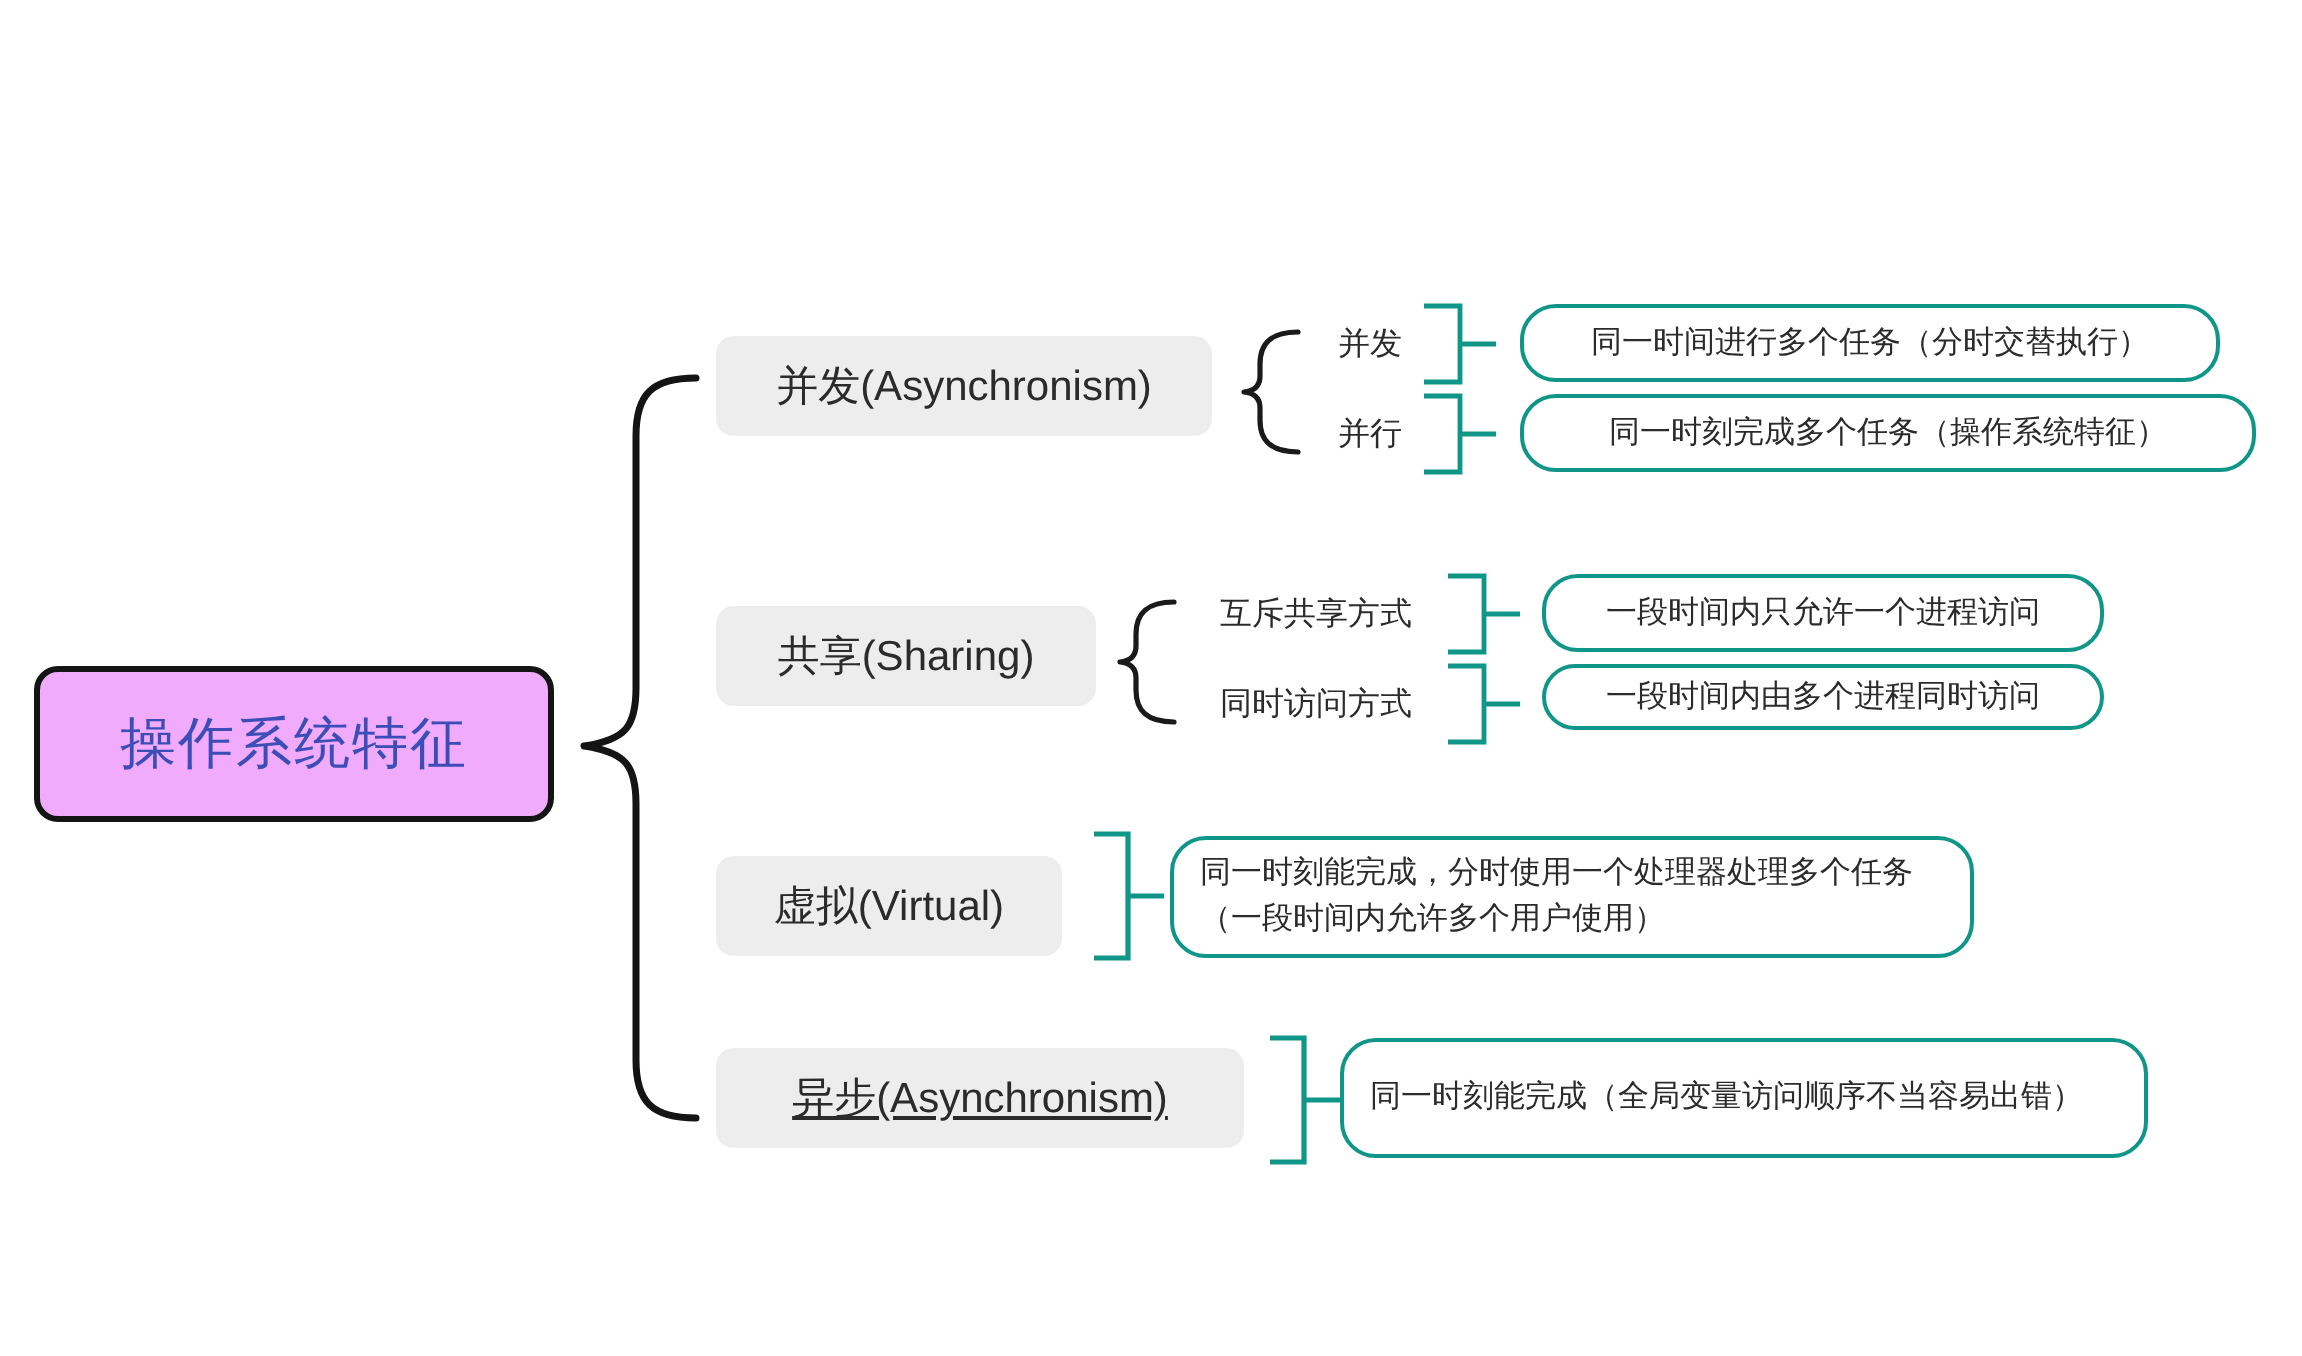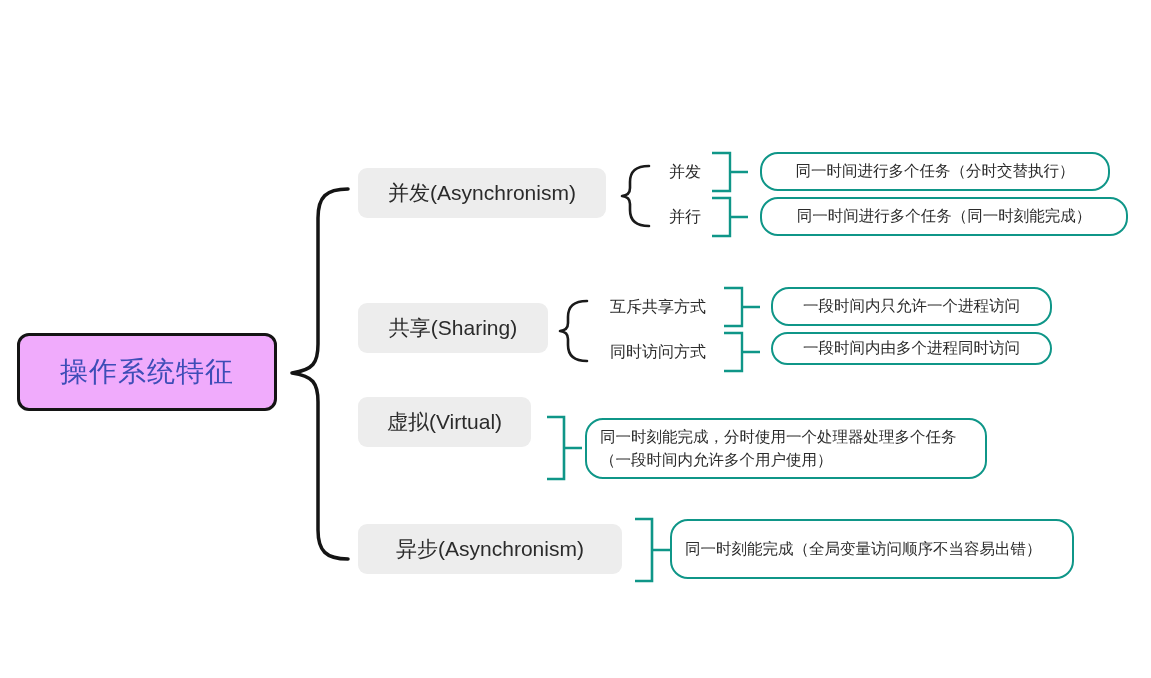--- a/index.html
+++ b/index.html
@@ -16,22 +16,22 @@
     font-size:28px;color:#3d4db7;letter-spacing:1px;box-sizing:border-box;
   }
   
   .branch-box{
     background:#ededed;border-radius:9px;box-sizing:border-box;
     display:flex;align-items:center;justify-content:center;
     font-size:21px;color:#2b2b2b;
   }
   .b1{left:358px;top:168px;width:248px;height:50px;}
   .b2{left:358px;top:303px;width:190px;height:50px;}
-  .b3{left:358px;top:397px;width:173px;height:50px;}
-  .b4{left:358px;top:524px;width:264px;height:50px;}
+  .b3{left:358px;top:428px;width:173px;height:50px;}
+  .b4{left:358px;top:524px;width:264px;height:50px;text-decoration:underline;}
   
   .sublabel{
     font-size:16px;color:#2b2b2b;display:flex;align-items:center;justify-content:center;
     height:22px;white-space:nowrap;
   }
   .s11{left:660px;top:161px;width:50px;}
   .s12{left:660px;top:206px;width:50px;}
   .s21{left:598px;top:296px;width:120px;}
   .s22{left:598px;top:341px;width:120px;}
   
@@ -72,21 +72,21 @@
   <div class="abs sublabel s11">并发</div>
   <svg class="abs" style="left:710px;top:151px;" width="40" height="42" viewBox="0 0 40 42">
     <path d="M2 2 H20 V40 H2 M20 21 H38" fill="none" stroke="#0f9688" stroke-width="2.4"></path>
   </svg>
   <div class="abs leaf-box l11">同一时间进行多个任务（分时交替执行）</div>
 
   <div class="abs sublabel s12">并行</div>
   <svg class="abs" style="left:710px;top:196px;" width="40" height="42" viewBox="0 0 40 42">
     <path d="M2 2 H20 V40 H2 M20 21 H38" fill="none" stroke="#0f9688" stroke-width="2.4"></path>
   </svg>
-  <div class="abs leaf-box l12">同一时间进行多个任务（同一时刻能完成）</div>
+  <div class="abs leaf-box l12">同一时刻完成多个任务（操作系统特征）</div>
 
   <div class="abs branch-box b2">共享(Sharing)</div>
 
   <svg class="abs" style="left:556px;top:299px;" width="34" height="64" viewBox="0 0 34 64">
     <path d="M 31 2 C 17 2 12 8 12 18 L 12 24 C 12 29 9 31.5 4 32 C 9 32.5 12 35 12 40 L 12 46 C 12 56 17 62 31 62" fill="none" stroke="#1a1a1a" stroke-width="2.6" stroke-linecap="round" stroke-linejoin="round"></path>
   </svg>
 
   <div class="abs sublabel s21">互斥共享方式</div>
   <svg class="abs" style="left:722px;top:286px;" width="40" height="42" viewBox="0 0 40 42">
     <path d="M2 2 H20 V40 H2 M20 21 H38" fill="none" stroke="#0f9688" stroke-width="2.4"></path>

